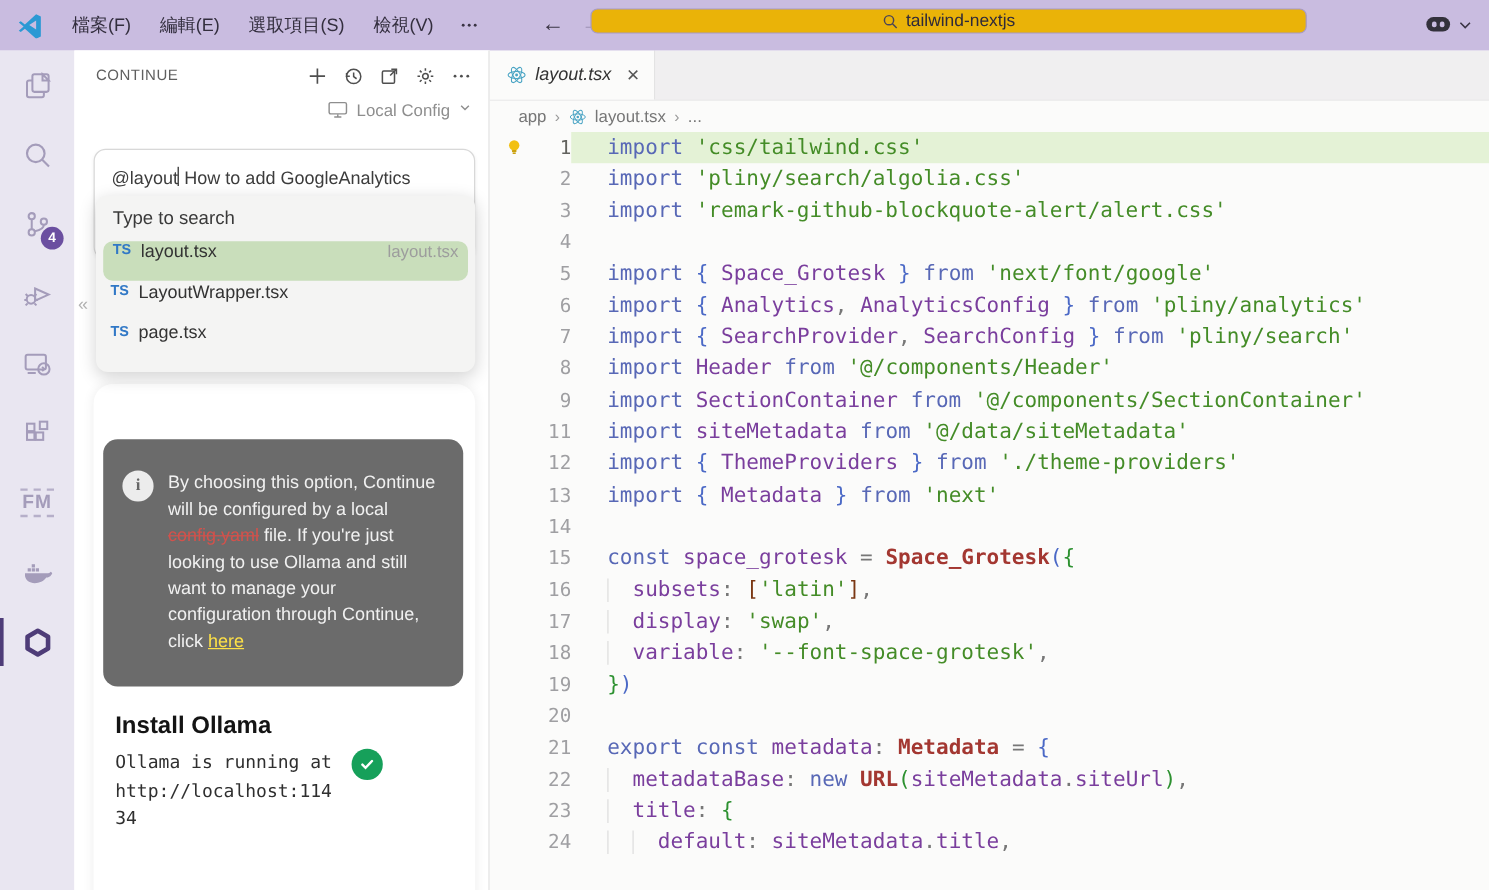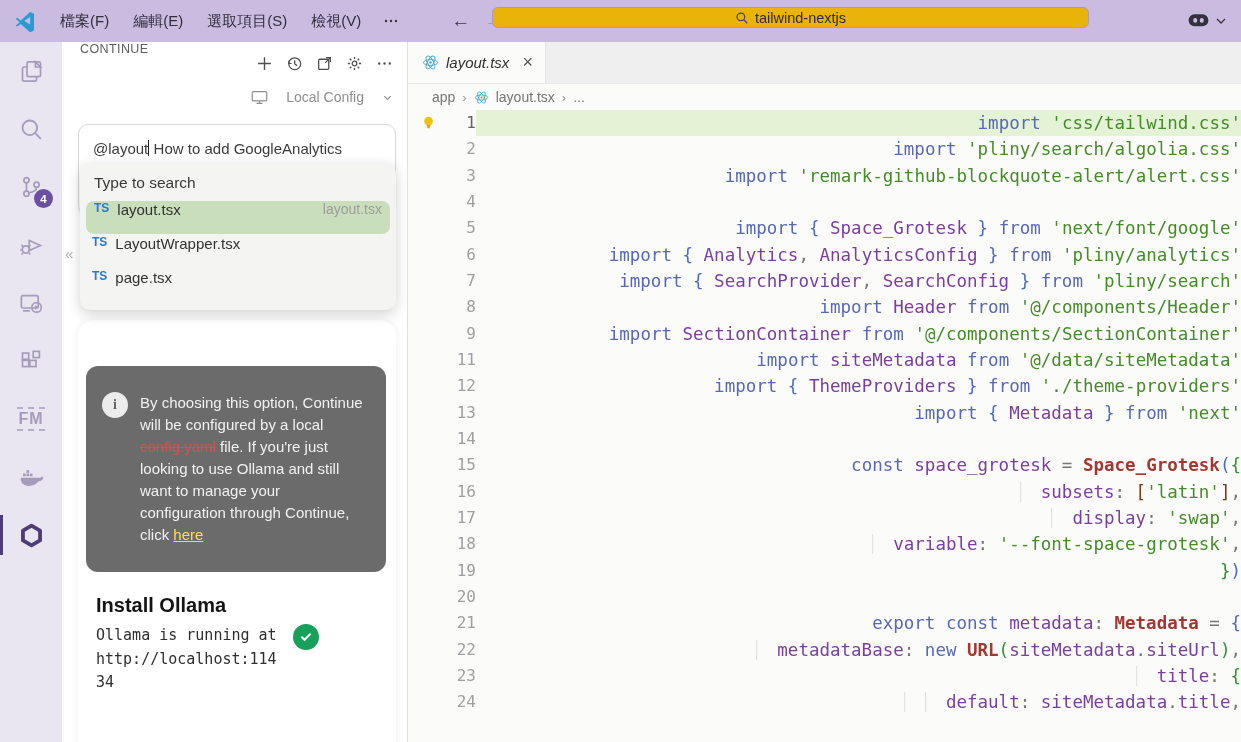--- a/index.html
+++ b/index.html
@@ -24,25 +24,25 @@
   .activitybar { width:62px; flex:0 0 62px; background:#e9e6f1; display:flex; flex-direction:column; align-items:stretch; }
   .ab-item { height:58px; display:flex; align-items:center; justify-content:center; position:relative; color:#a49cba; }
   .ab-item svg { width:27px; height:27px; }
   .ab-item.active { color:#4e3c78; }
   .ab-item.active::before { content:""; position:absolute; left:0; top:9px; bottom:9px; width:2.5px; background:#4e3c78; }
   .ab-badge { position:absolute; right:9px; bottom:8px; width:19px; height:19px; border-radius:50%; background:#6b4fa0; color:#fff; font-size:11.5px; display:flex; align-items:center; justify-content:center; font-weight:bold; }
   .fm-text { font-size:16px; font-weight:bold; letter-spacing:1px; border-top:2px dashed #b6afc9; border-bottom:2px dashed #b6afc9; padding:1px 1px; }
 
   
   .sidebar { width:346px; flex:0 0 346px; background:#ffffff; border-right:1px solid #e2e2e2; position:relative; overflow:hidden; }
-  .sb-header { height:42px; display:flex; padding:0 14px 0 18px; }
+  .sb-header { height:42px; display:flex; align-items:center; padding:0 14px 0 18px; }
   .sb-title { font-size:12.5px; color:#5f5f5f; letter-spacing:.4px; flex:1; }
   .sb-actions { display:flex; align-items:center; gap:13px; color:#4f4f4f; }
   .sb-actions svg { width:17px; height:17px; display:block; }
-  .config-row { height:26px; display:flex; align-items:center; justify-content:flex-end; gap:18px; padding-right:14px; color:#8e8e8e; font-size:14px;padding-left:40px; }
+  .config-row { height:26px; display:flex; align-items:flex-start; justify-content:flex-end; gap:7px; padding-right:14px; color:#8e8e8e; font-size:14px;padding-left:40px; }
   .chat-input { position:absolute; left:16px; top:71px; width:318px; height:92px; border:1px solid #d8d8d8; border-radius:10px; background:#fff; box-shadow:0 1px 3px rgba(0,0,0,.05); padding:12px 14px; font-size:15px; color:#3c3c3c; line-height:24px;margin-top:11px; }
   .cursor-bar { display:inline-block; width:1.2px; height:16px; background:#222; vertical-align:-2px; }
   .back-chev { position:absolute; left:3px; top:203px; color:#b3b3b3; font-size:15px; }
 
   .dropdown { position:absolute; left:18px; top:121px; width:316px; background:#f4f4f3; border-radius:10px; box-shadow:0 4px 14px rgba(0,0,0,.18); padding-bottom:7px; z-index:5; }
   .dd-header { padding:11px 14px 9px; font-size:15.5px; color:#3a3a3a; }
   .dd-item { height:33px; display:flex; align-items:flex-start; gap:8px; padding:0 12px; margin:0 0 1px 0; font-size:15px; color:#333; }
   .dd-item.sel { background:#c9debb; border-radius:8px; margin:0 6px 1px; padding:0 8px; }
   .dd-badge { color:#3178c6; font-weight:bold; font-size:12px; }
   .dd-hint { margin-left:auto; color:#9d9d9d; font-size:14px; }
@@ -67,21 +67,21 @@
   .tab { display:flex; align-items:center; gap:7px; padding:0 12px 0 14px; background:#fbfbfa; border-right:1px solid #e3e3e3; font-size:15px; color:#333; }
   .tab-label { font-style:italic; }
   .tab-close { color:#555; font-size:18px; margin-left:6px; }
   .breadcrumb { height:26px; flex:0 0 26px; display:flex; align-items:center; gap:7px; padding-left:24px; font-size:14px; color:#767676; background:#fbfbfa; }
   .bc-sep { color:#9a9a9a; font-size:13px; }
   .code-area { flex:1; position:relative; font-family:"DejaVu Sans Mono", monospace; overflow:hidden; }
   .bulb { position:absolute; left:13px; top:5px; width:15px; height:15px; }
   .cl { display:flex; height:26.33px; line-height:26.4px; font-size:17.5px; white-space:pre; }
   .ln { flex:0 0 68px; text-align:right; color:#9f9fa2; font-size:16px; }
   .cl.hl .ln { color:#62625e; }
-  .ct { flex:1; padding-left:30px; color:#333;text-align:right; }
+  .ct { flex:1; padding-left:30px; color:#333; }
   .cl.hl .ct { background:#e4f2d6; }
   .ct span { white-space:pre; }
   .k { color:#5868b6; } .s { color:#448c27; } .v { color:#7a3e9d; }
   .f { color:#a33731; font-weight:bold; } .o { color:#777; } .t { color:#333; }
   .b1 { color:#4b69c6; } .b2 { color:#2d9130; } .b3 { color:#7b3814; }
   .i { box-shadow:inset 1.2px 0 0 #e2e2e2; }
 </style>
 </head>
 <body>
 

